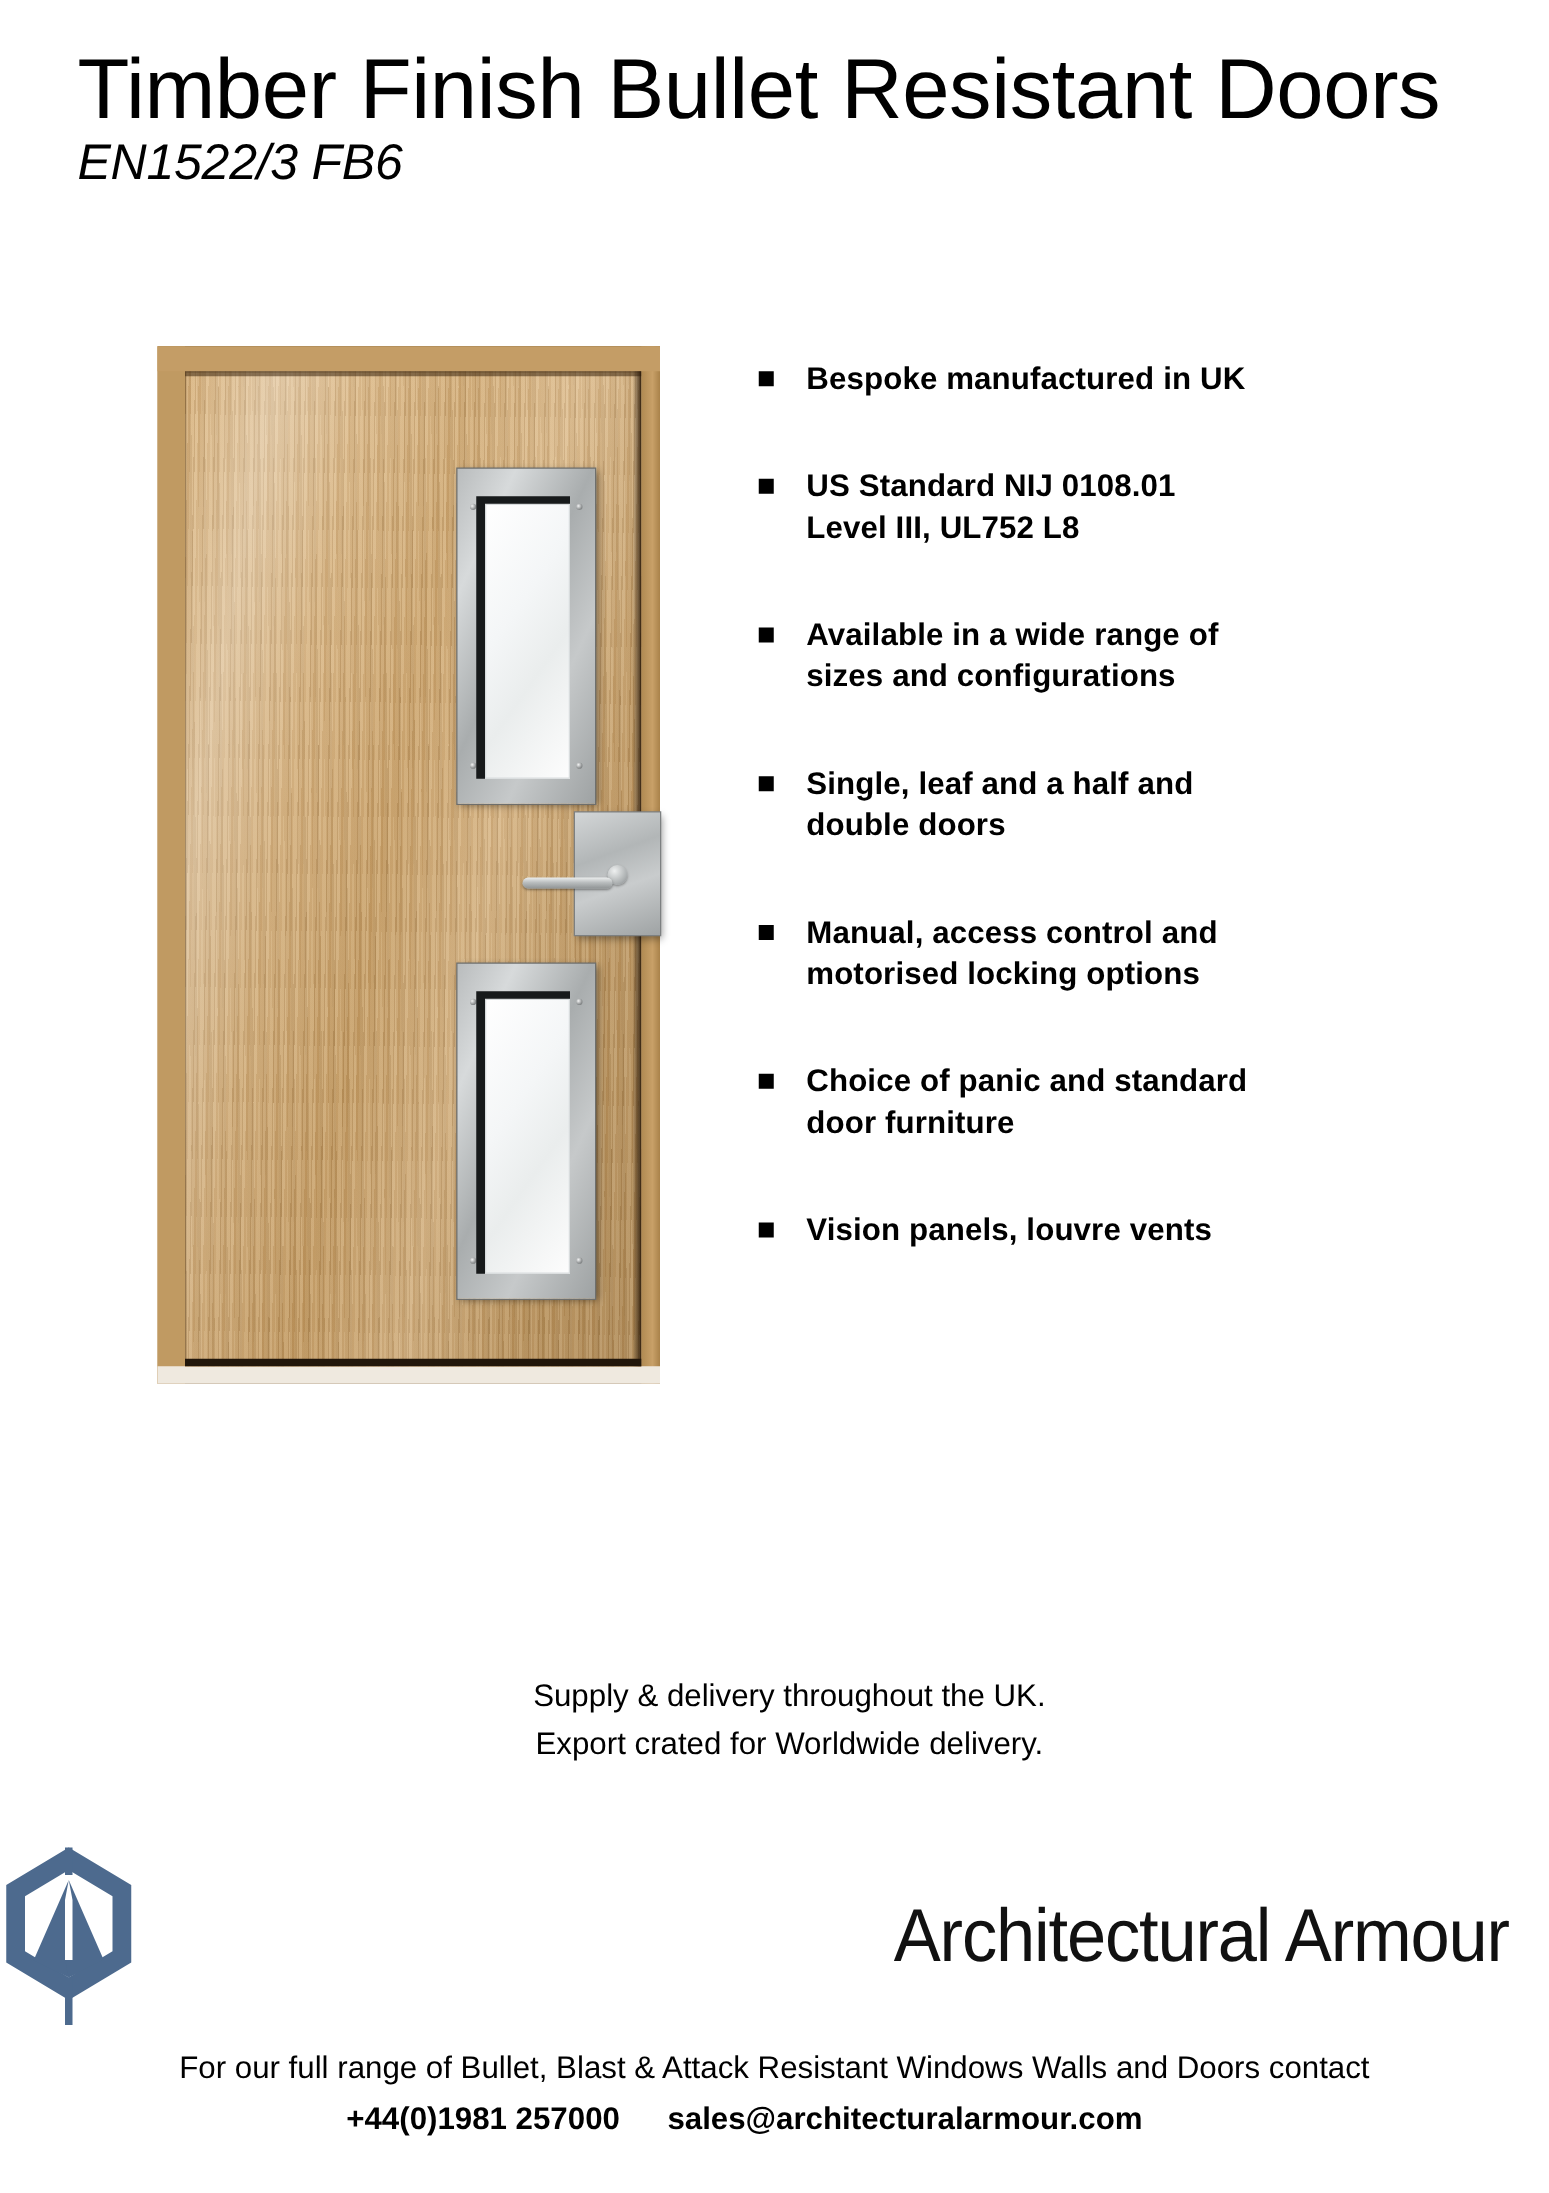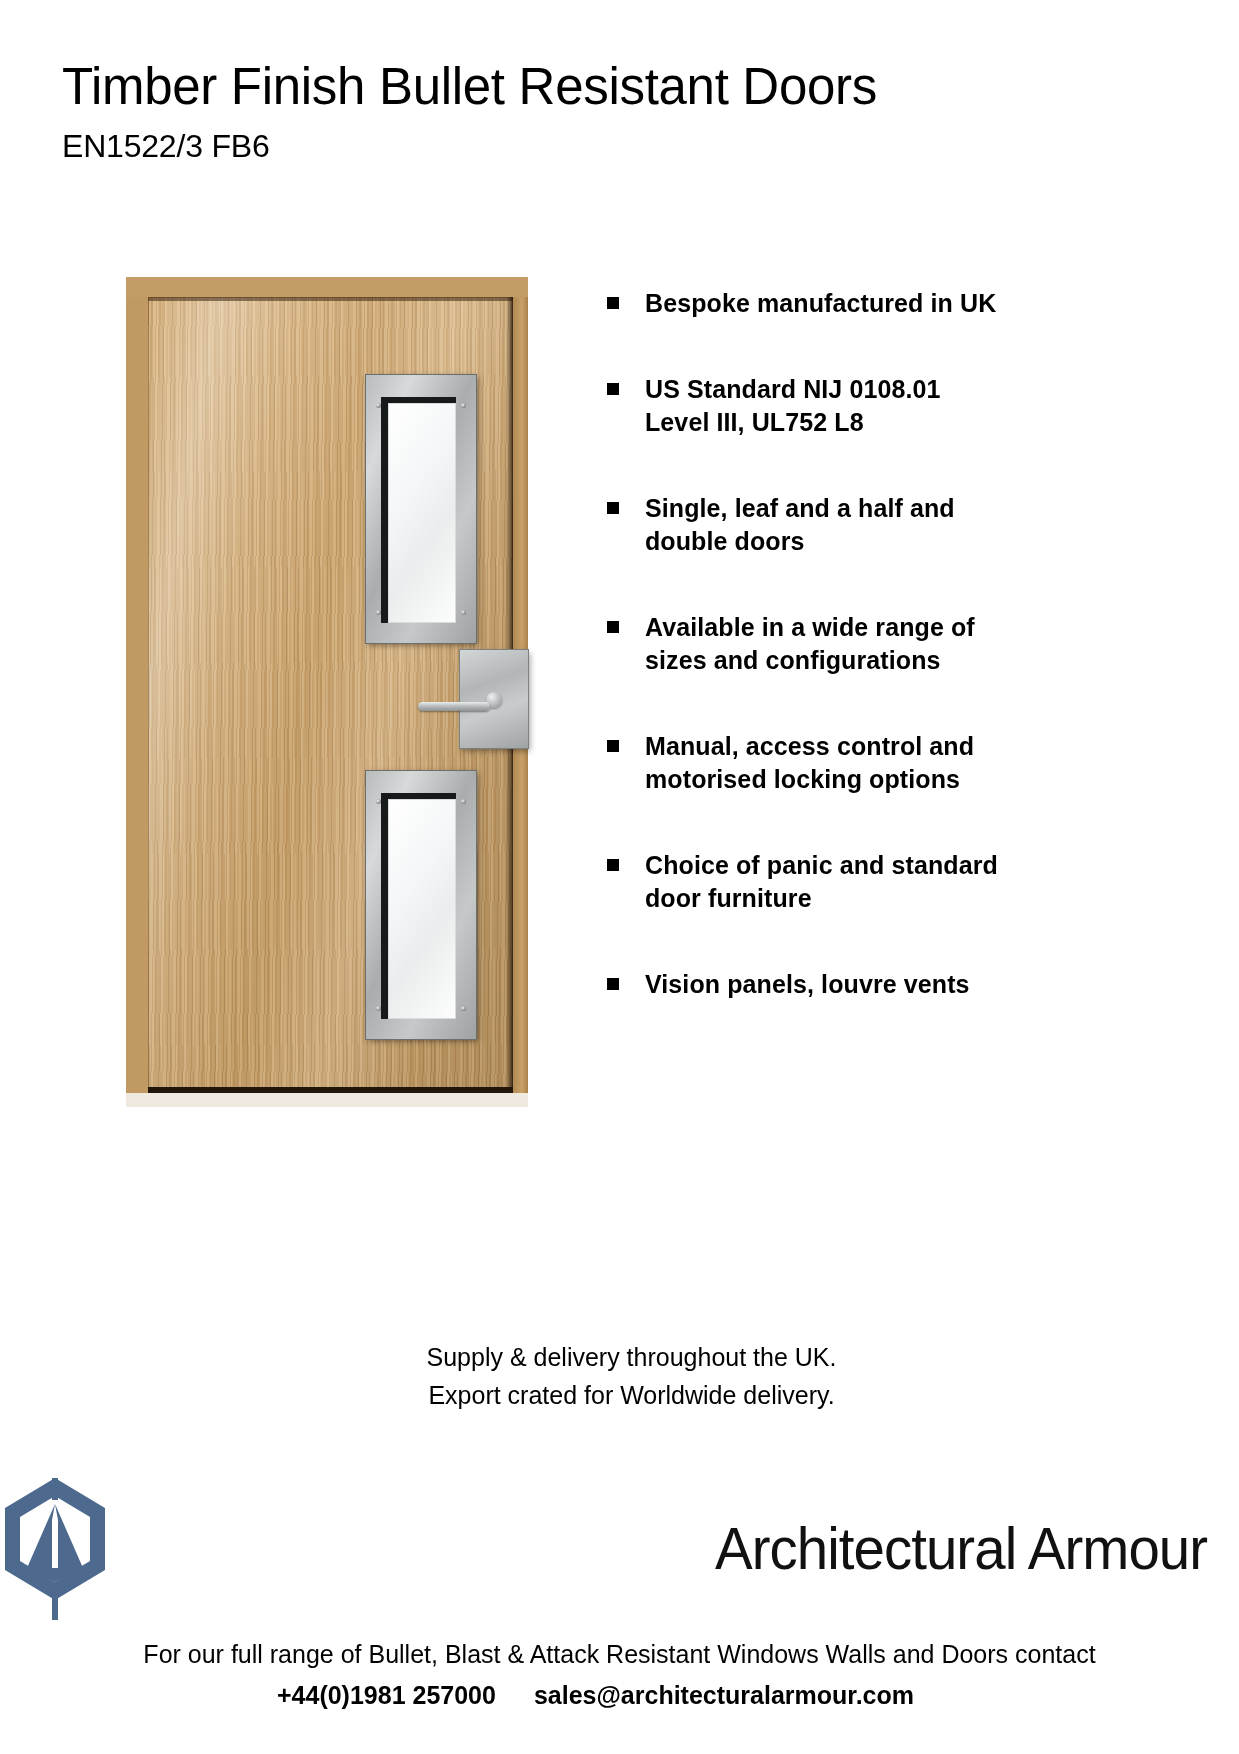--- a/index.html
+++ b/index.html
@@ -17,33 +17,33 @@
   }
 
   
   .header {
     position: absolute;
     left: 62px;
     top: 40px;
     width: 1120px;
   }
   .title-line1 {
-    font-size: 51px;
+    font-size: 68px;
     line-height: 62px;
     font-weight: 400;
     letter-spacing: -0.3px;
     white-space: nowrap;
-    margin-top: 16px;
   }
   .title-line2 {
-    font-size: 32px;
+    font-size: 40px;
     line-height: 56px;
     font-weight: 400;
     letter-spacing: -0.2px;
     white-space: nowrap;
+    font-style: italic;
   }
 
   
   .door-figure {
     position: absolute;
     left: 126px;
     top: 277px;
     width: 402px;
     height: 830px;
   }
@@ -295,27 +295,27 @@
     <span class="bullet-marker"></span>
     <span class="bullet-text">Bespoke manufactured in UK</span>
   </div>
   <div class="bullet-item">
     <span class="bullet-marker"></span>
     <span class="bullet-text">US Standard NIJ 0108.01
 Level III, UL752 L8</span>
   </div>
   <div class="bullet-item">
     <span class="bullet-marker"></span>
+    <span class="bullet-text">Available in a wide range of
+sizes and configurations</span>
+  </div>
+  <div class="bullet-item">
+    <span class="bullet-marker"></span>
     <span class="bullet-text">Single, leaf and a half and
 double doors</span>
-  </div>
-  <div class="bullet-item">
-    <span class="bullet-marker"></span>
-    <span class="bullet-text">Available in a wide range of
-sizes and configurations</span>
   </div>
   <div class="bullet-item">
     <span class="bullet-marker"></span>
     <span class="bullet-text">Manual, access control and
 motorised locking options</span>
   </div>
   <div class="bullet-item">
     <span class="bullet-marker"></span>
     <span class="bullet-text">Choice of panic and standard
 door furniture</span>

